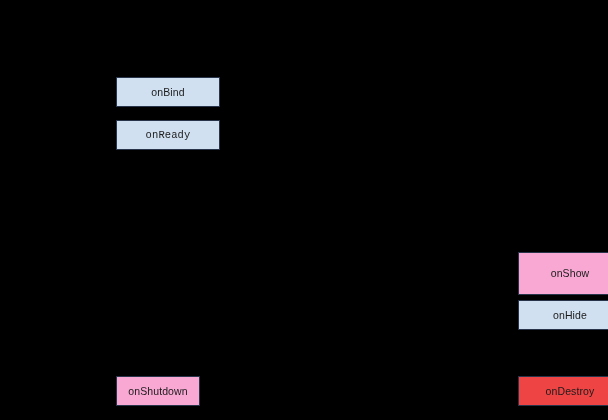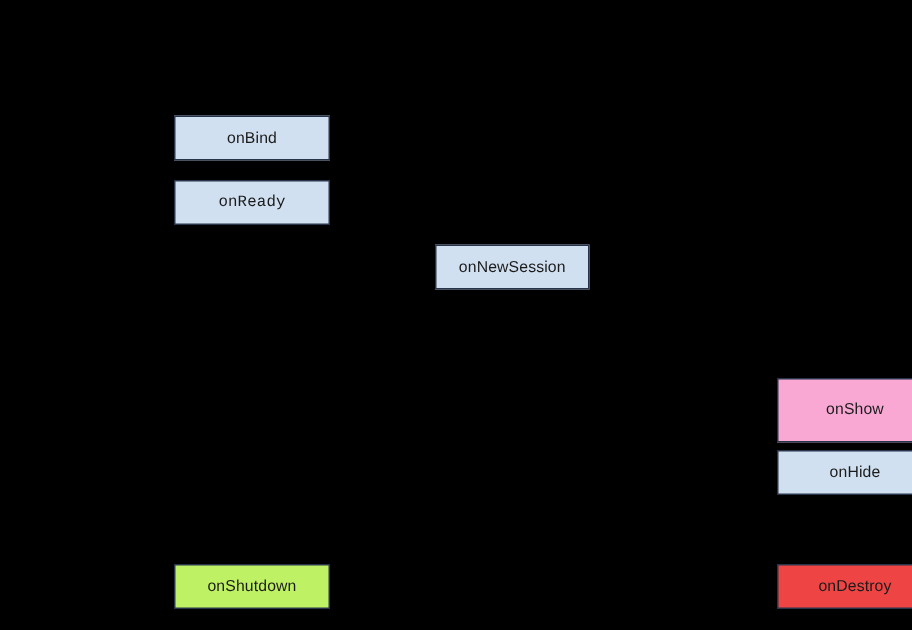--- a/index.html
+++ b/index.html
@@ -33,18 +33,17 @@
     white-space: nowrap;
     user-select: none;
   }
 </style>
 </head>
 <body>
 
 <div id="canvas" style="background: rgb(0, 0, 0);">
   <div class="node" style="left: 90px; top: 77px; width: 104px; height: 30px; background: rgb(208, 224, 240); border-color: rgb(40, 52, 74); color: rgb(27, 27, 27);">onBind</div>
   <div class="node" style="left: 90px; top: 120px; width: 104px; height: 30px; background: rgb(208, 224, 240); border-color: rgb(40, 52, 74); color: rgb(27, 27, 27); font-family: Liberation Mono, monospace;">onReady</div>
-  <div class="node" style="left: 264px; top: 163px; width: 103px; height: 30px; background: rgb(208, 224, 240); border-color: rgb(40, 52, 74); color: rgb(27, 27, 27);">onNewSession</div>
   <div class="node" style="left: 492px; top: 252px; width: 104px; height: 43px; background: #f9a8d4; border-color: rgb(40, 52, 74); color: rgb(27, 27, 27);">onShow</div>
   <div class="node" style="left: 492px; top: 300px; width: 104px; height: 30px; background: rgb(208, 224, 240); border-color: rgb(40, 52, 74); color: rgb(27, 27, 27);">onHide</div>
-  <div class="node" style="left: 90px; top: 376px; width: 104px; height: 30px; background: #bef264; border-color: rgb(40, 52, 74); color: rgb(27, 27, 27);">onShutdown</div>
+  <div class="node" style="left: 90px; top: 376px; width: 84px; height: 30px; background: #f9a8d4; border-color: rgb(40, 52, 74); color: rgb(27, 27, 27);">onShutdown</div>
   <div class="node" style="left: 492px; top: 376px; width: 104px; height: 30px; background: #ef4444; border-color: rgb(40, 52, 74); color: rgb(27, 27, 27);">onDestroy</div>
 </div>
 
 </body></html>

